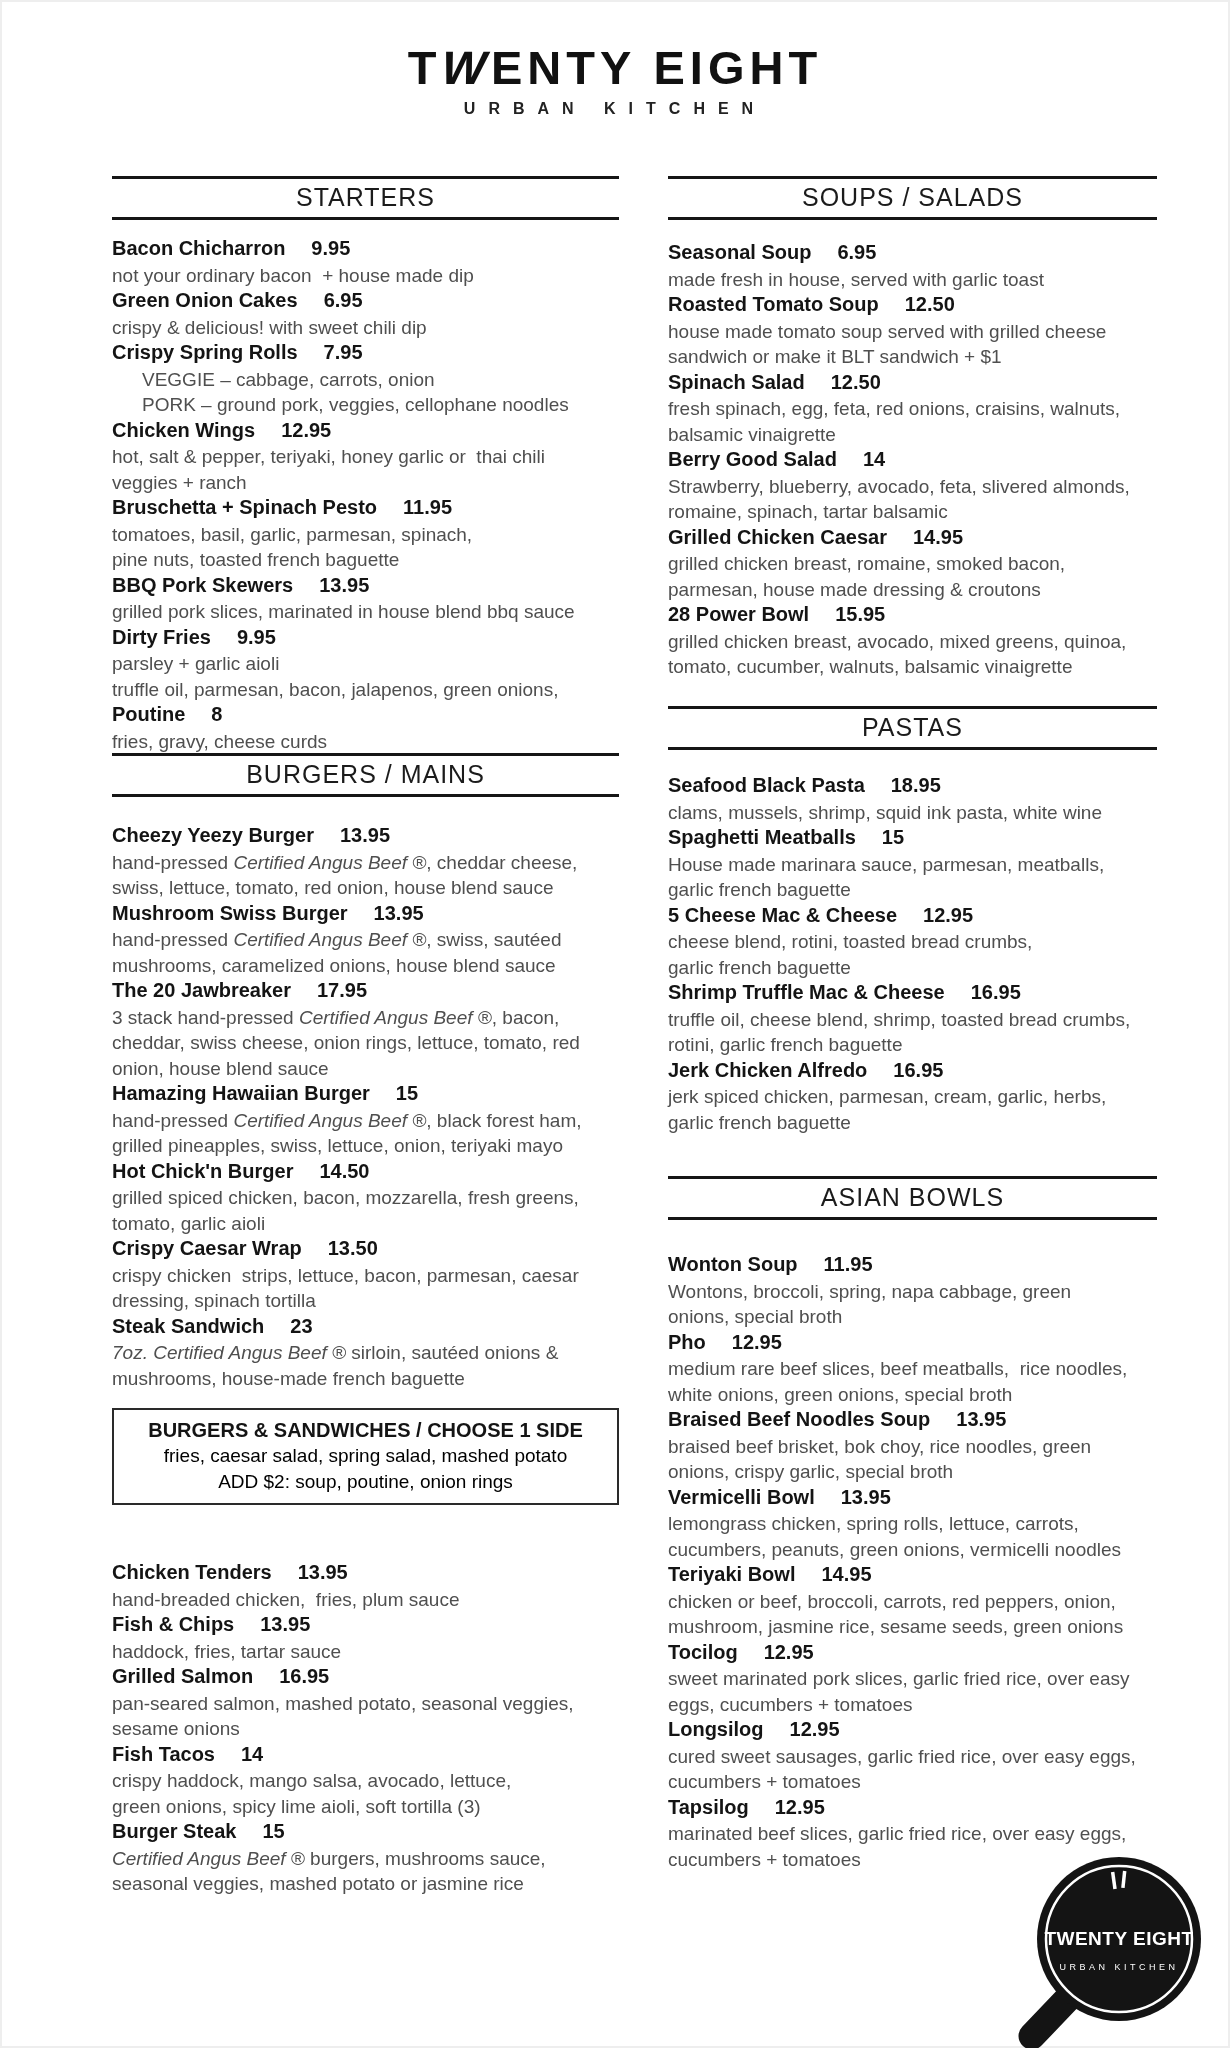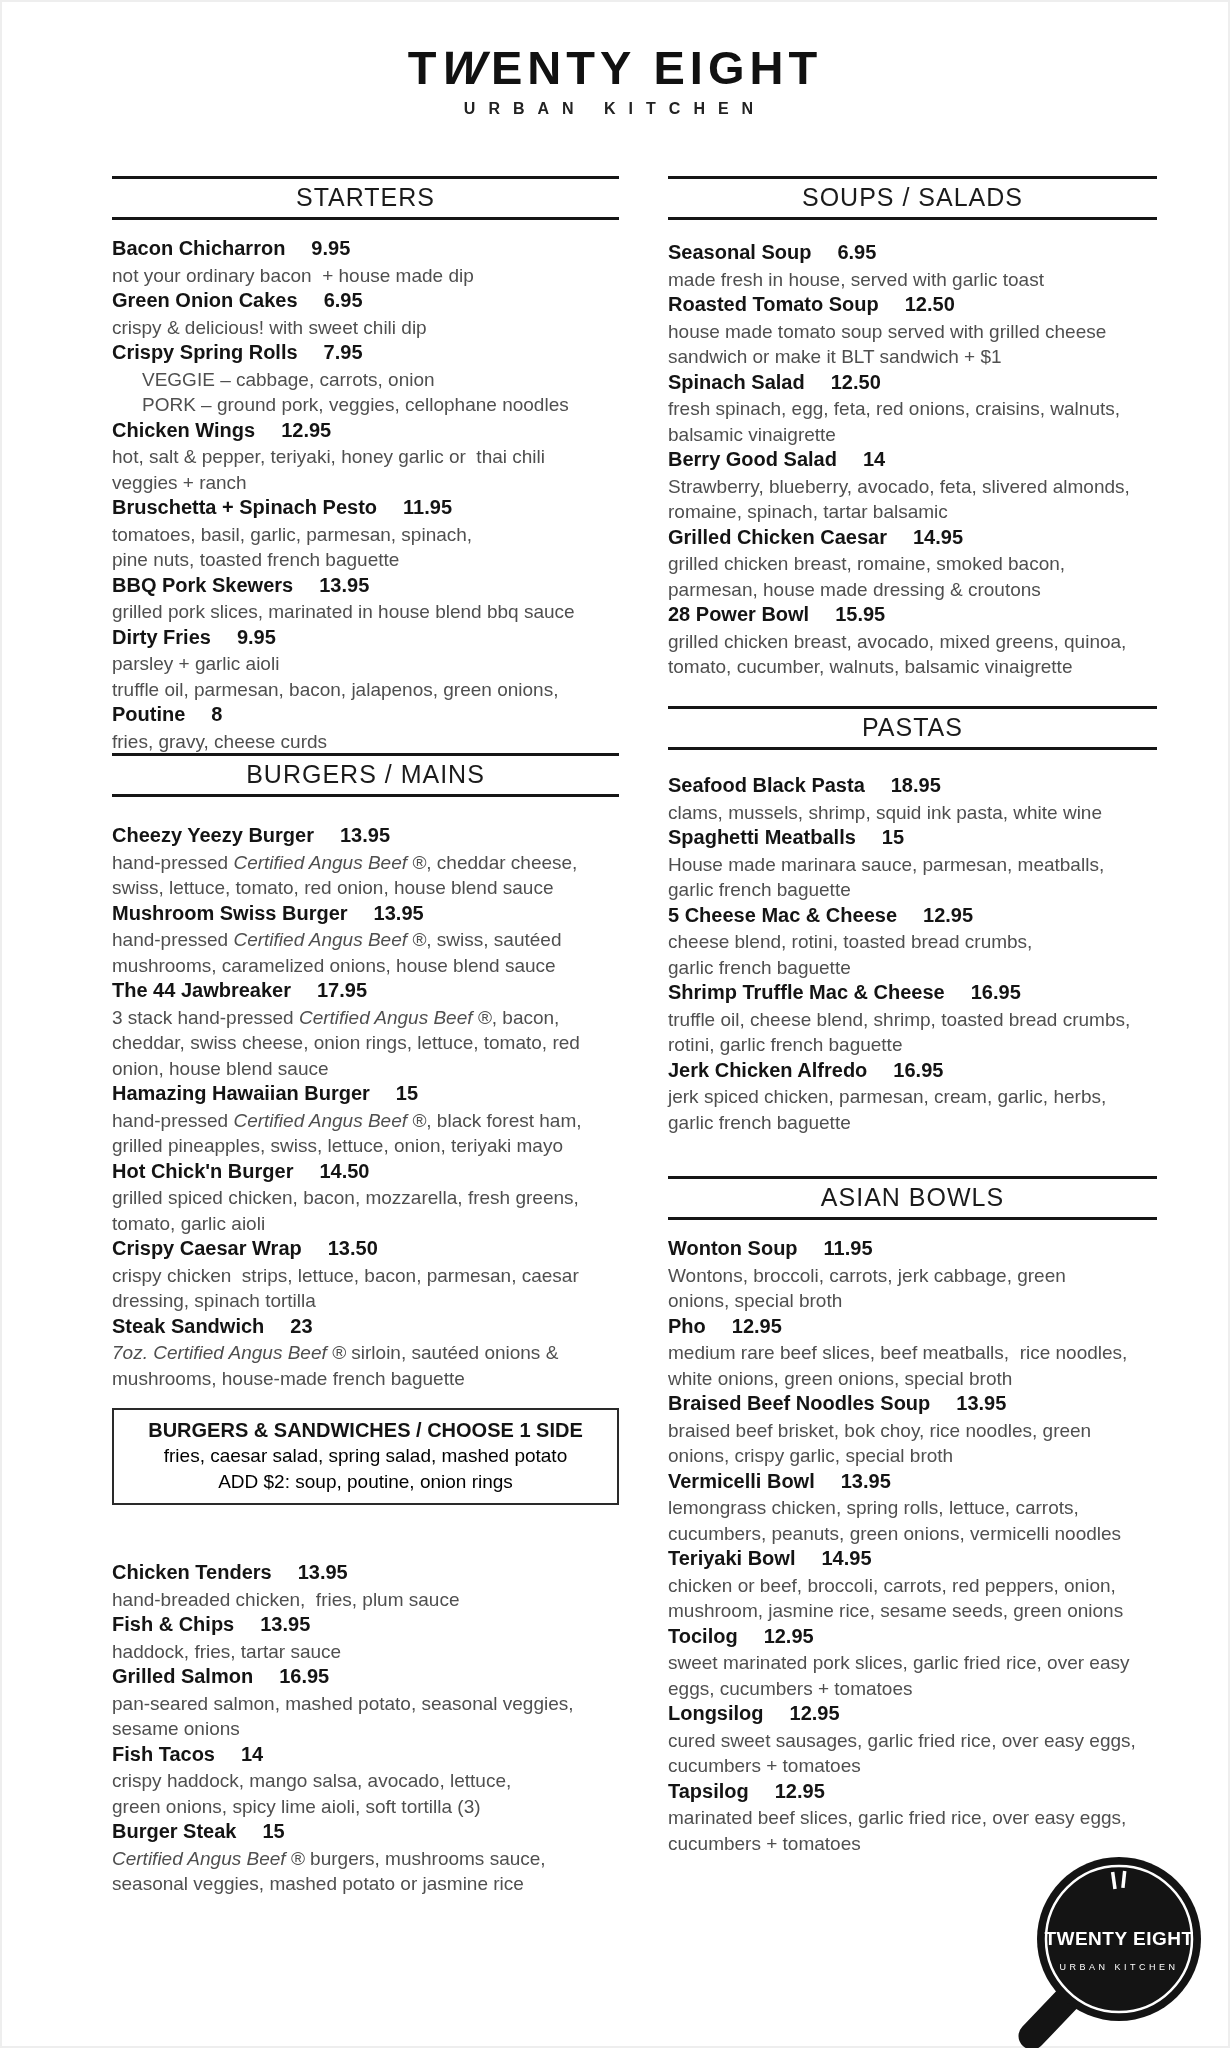--- a/index.html
+++ b/index.html
@@ -102,21 +102,21 @@
             <div class="title-line"><span class="ttl">Cheezy Yeezy Burger</span><span class="prc">13.95</span></div>
             <div class="desc">hand-pressed <i>Certified Angus Beef ®</i>, cheddar cheese,</div>
             <div class="desc">swiss, lettuce, tomato, red onion, house blend sauce</div>
           </div>
           <div class="item">
             <div class="title-line"><span class="ttl">Mushroom Swiss Burger</span><span class="prc">13.95</span></div>
             <div class="desc">hand-pressed <i>Certified Angus Beef ®</i>, swiss, sautéed</div>
             <div class="desc">mushrooms, caramelized onions, house blend sauce</div>
           </div>
           <div class="item">
-            <div class="title-line"><span class="ttl">The 44 Jawbreaker</span><span class="prc">17.95</span></div>
+            <div class="title-line"><span class="ttl">The 20 Jawbreaker</span><span class="prc">17.95</span></div>
             <div class="desc">3 stack hand-pressed <i>Certified Angus Beef ®</i>, bacon,</div>
             <div class="desc">cheddar, swiss cheese, onion rings, lettuce, tomato, red</div>
             <div class="desc">onion, house blend sauce</div>
           </div>
           <div class="item">
             <div class="title-line"><span class="ttl">Hamazing Hawaiian Burger</span><span class="prc">15</span></div>
             <div class="desc">hand-pressed <i>Certified Angus Beef ®</i>, black forest ham,</div>
             <div class="desc">grilled pineapples, swiss, lettuce, onion, teriyaki mayo</div>
           </div>
           <div class="item">
@@ -228,24 +228,24 @@
           </div>
           <div class="item">
             <div class="title-line"><span class="ttl">Jerk Chicken Alfredo</span><span class="prc">16.95</span></div>
             <div class="desc">jerk spiced chicken, parmesan, cream, garlic, herbs,</div>
             <div class="desc">garlic french baguette</div>
           </div>
         </div>
       </div>
       <div class="block" style="top: 1176px;">
         <div class="sec-head">ASIAN BOWLS</div>
-        <div class="sec-items" style="margin-top: 16px;">
+        <div class="sec-items" style="margin-top: 32px;">
           <div class="item">
             <div class="title-line"><span class="ttl">Wonton Soup</span><span class="prc">11.95</span></div>
-            <div class="desc">Wontons, broccoli, carrots, jerk cabbage, green</div>
+            <div class="desc">Wontons, broccoli, spring, napa cabbage, green</div>
             <div class="desc">onions, special broth</div>
           </div>
           <div class="item">
             <div class="title-line"><span class="ttl">Pho</span><span class="prc">12.95</span></div>
             <div class="desc">medium rare beef slices, beef meatballs,  rice noodles,</div>
             <div class="desc">white onions, green onions, special broth</div>
           </div>
           <div class="item">
             <div class="title-line"><span class="ttl">Braised Beef Noodles Soup</span><span class="prc">13.95</span></div>
             <div class="desc">braised beef brisket, bok choy, rice noodles, green</div>

